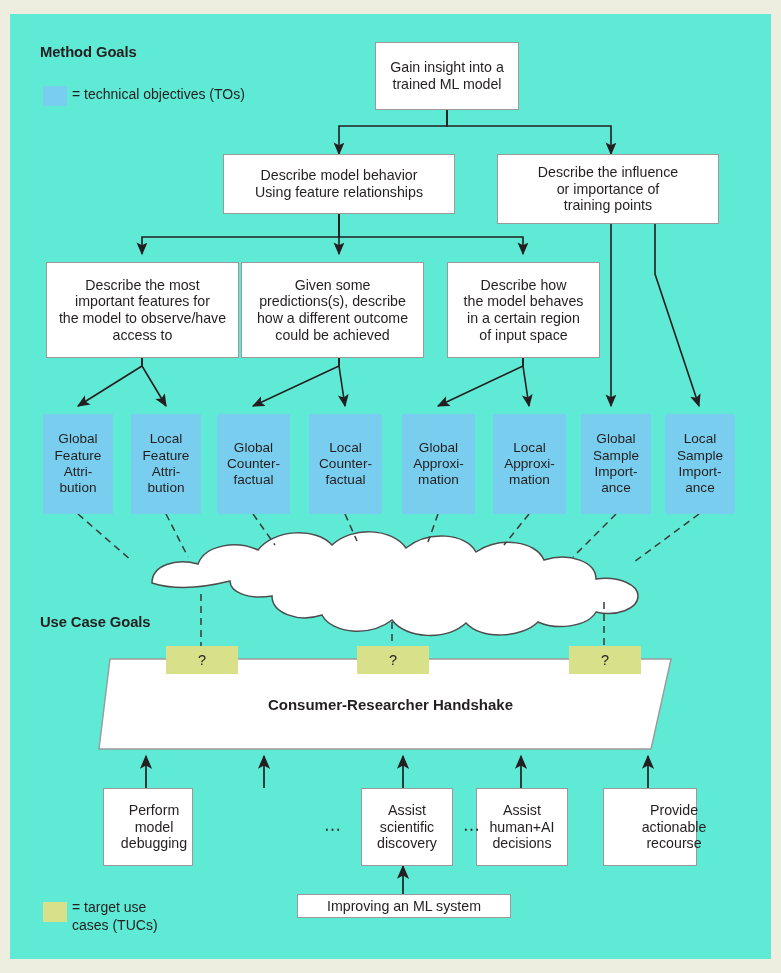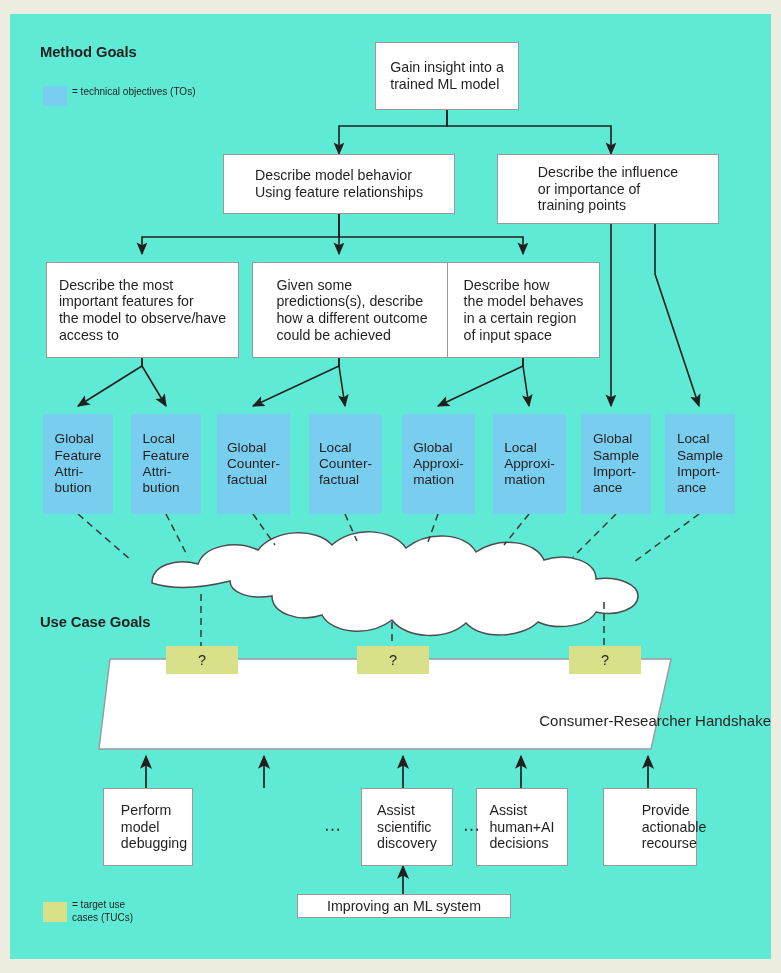--- a/index.html
+++ b/index.html
@@ -28,20 +28,21 @@
     top: 0;
     width: 761px;
     height: 945px;
   }
   .node {
     position: absolute;
     box-sizing: border-box;
     display: flex;
     align-items: center;
     justify-content: center;
+    text-align: center;
     color: #231f20;
     line-height: 1.17;
     white-space: pre-line;
   }
   .wbox {
     background: #ffffff;
     border: 1px solid #9a9a9a;
     font-size: 14.2px;
   }
   .tobox {
@@ -63,34 +64,33 @@
     color: #231f20;
     letter-spacing: -0.1px;
   }
   .legend-swatch {
     position: absolute;
     width: 24px;
     height: 20px;
   }
   .legend-text {
     position: absolute;
-    font-size: 10px;
+    font-size: 14px;
     color: #231f20;
     line-height: 1.25;
     white-space: pre-line;
   }
   .handshake-label {
     position: absolute;
-    font-weight: normal;
+    font-weight: bold;
     font-size: 15px;
     color: #231f20;
-    text-align: right;
+    text-align: center;
     width: 100%;
     left: 0;
-    margin-top: 16px;
   }
   .ellipsis {
     position: absolute;
     font-size: 17px;
     color: #231f20;
     letter-spacing: 1px;
   }
 </style>
 </head>
 <body>
@@ -198,21 +198,21 @@
 
   <div class="node wbox" style="left:487px; top:140px; width:222px; height:70px;">Describe the influence
 or importance of
 training points</div>
 
   <div class="node wbox" style="left:36px; top:248px; width:193px; height:96px;">Describe the most
 important features for
 the model to observe/have
 access to</div>
 
-  <div class="node wbox" style="left:242px; top:248px; width:200px; height:96px;">Given some
+  <div class="node wbox" style="left:231px; top:248px; width:183px; height:96px;">Given some
 predictions(s), describe
 how a different outcome
 could be achieved</div>
 
   <div class="node wbox" style="left:437px; top:248px; width:153px; height:96px;">Describe how
 the model behaves
 in a certain region
 of input space</div>
 
   <div class="node tobox" style="left:33px; top:400px; width:70px; height:100px;">Global

